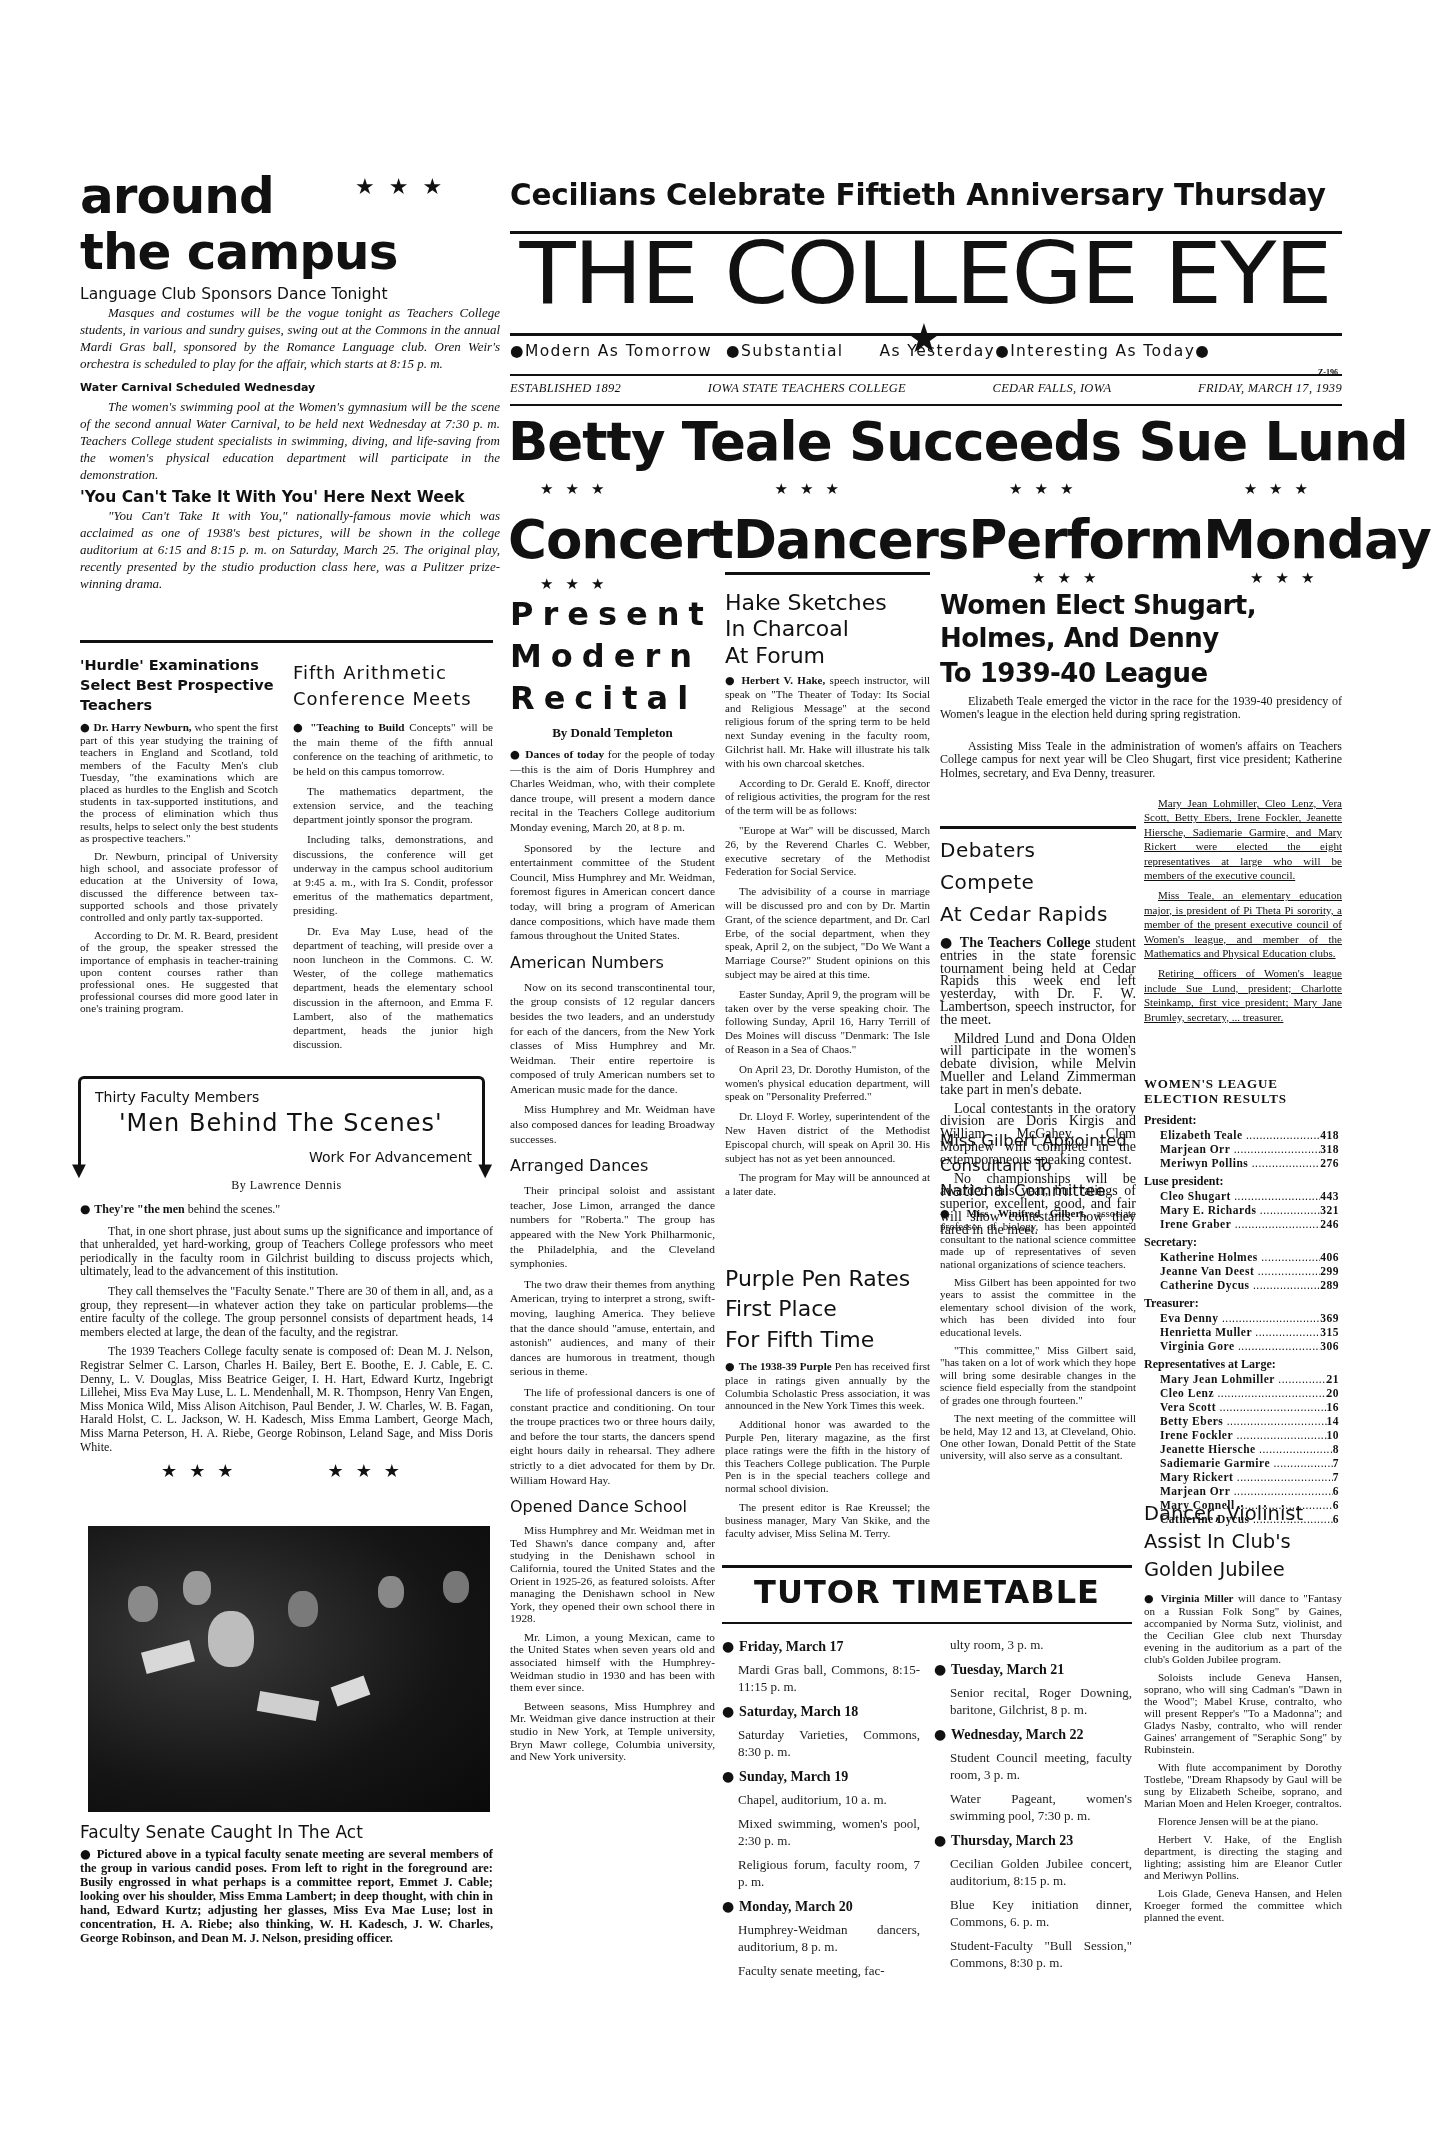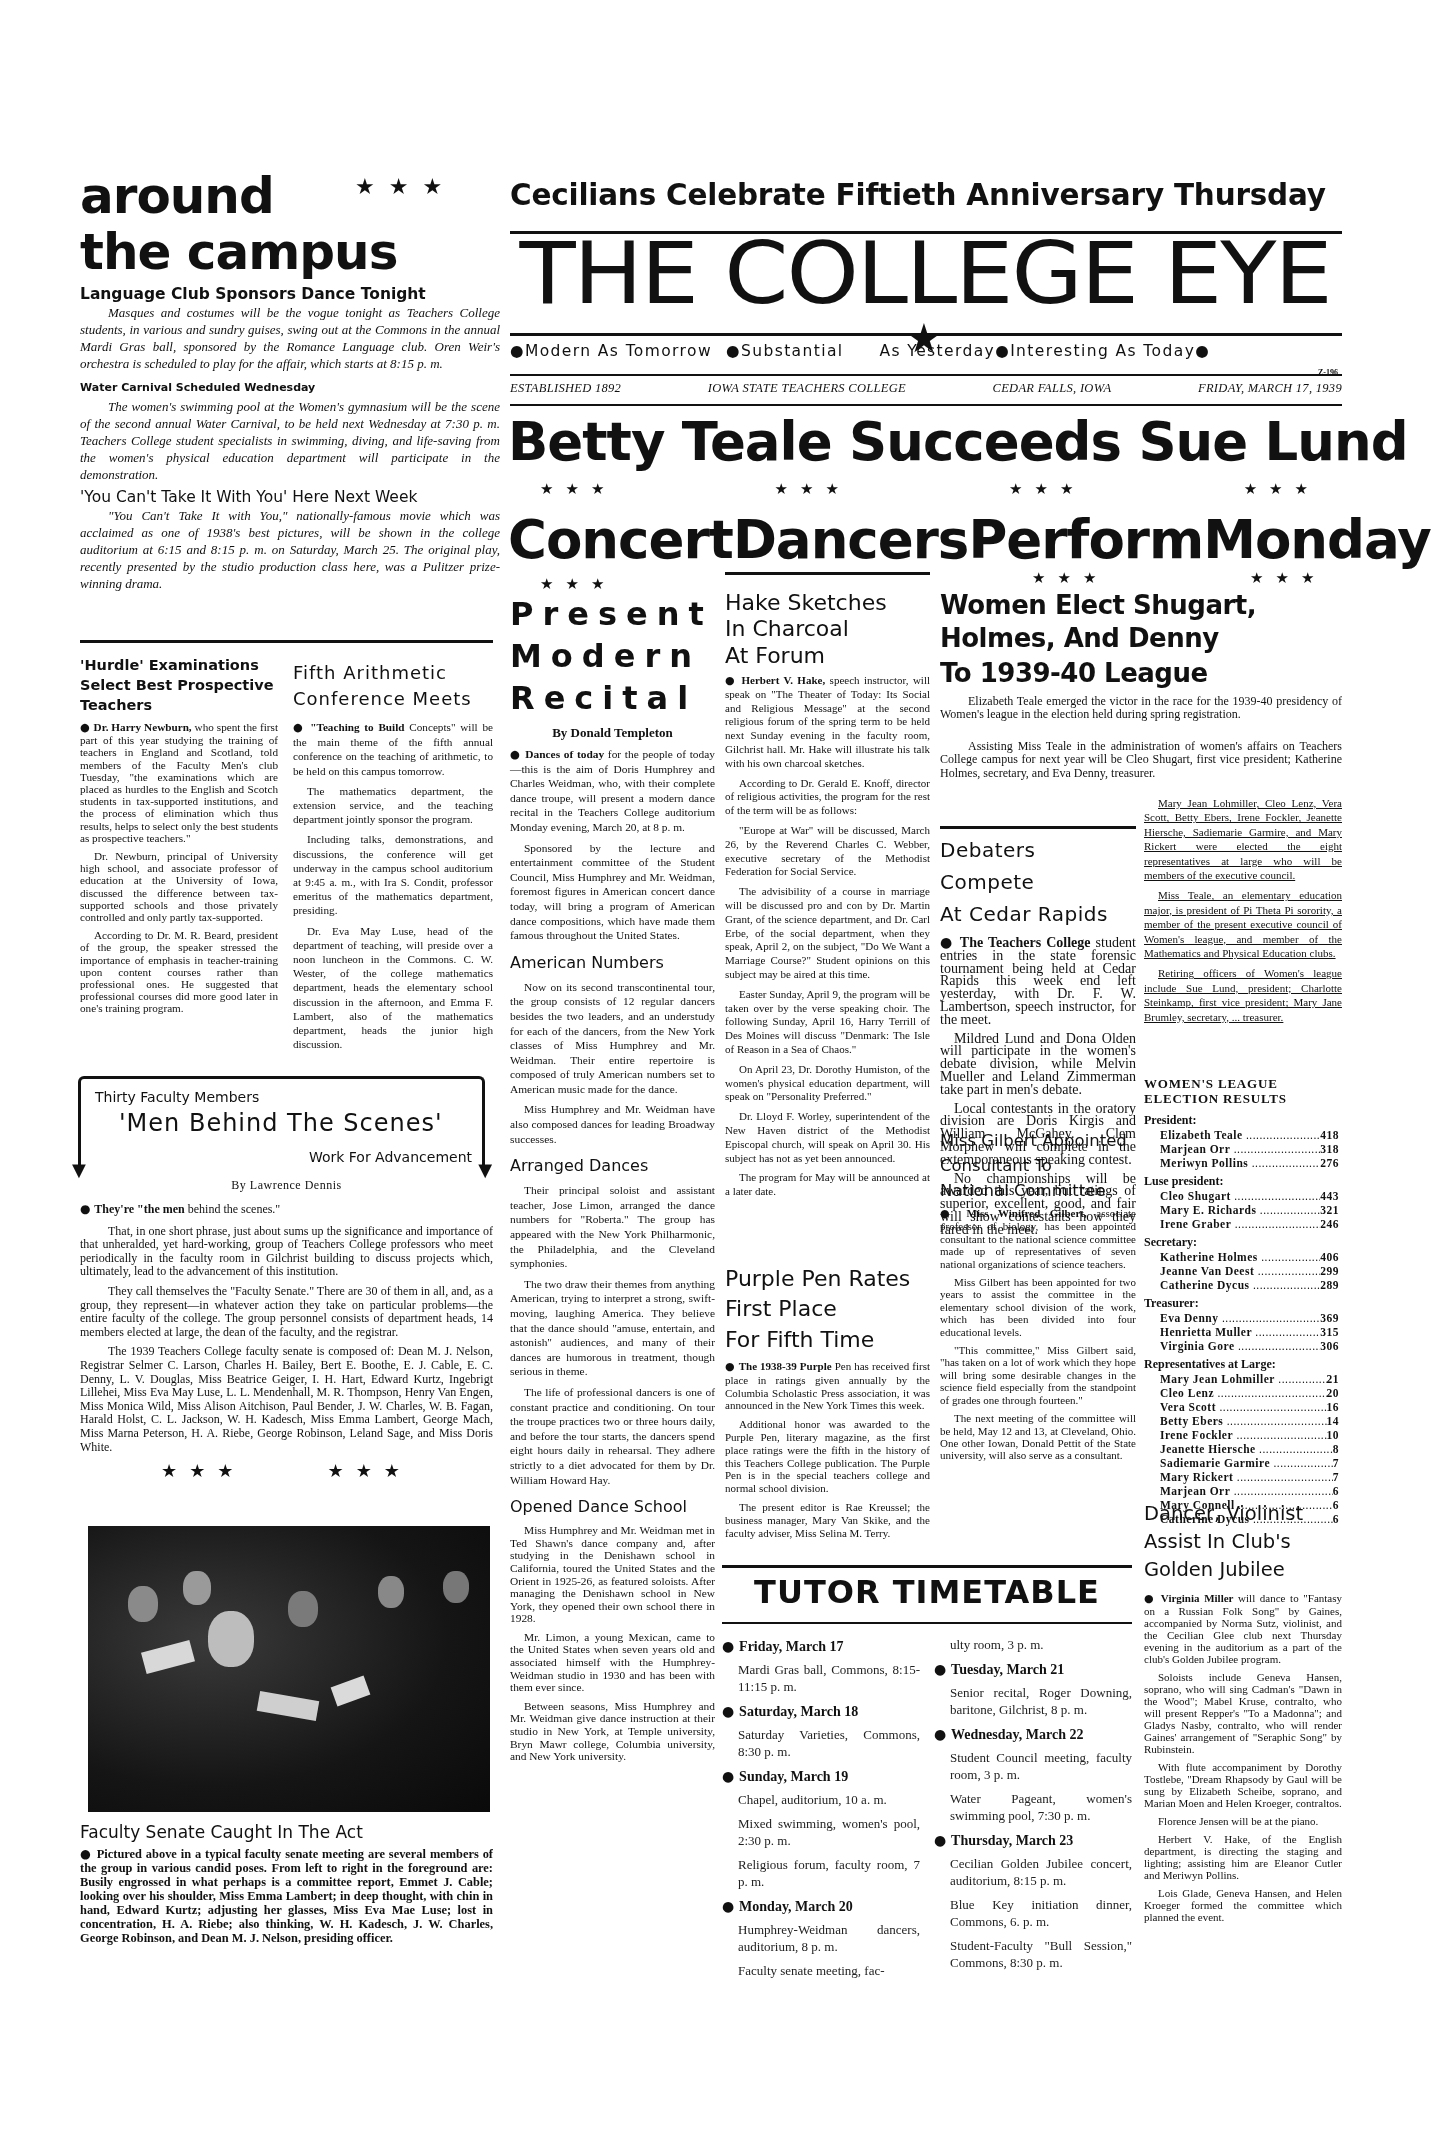--- a/index.html
+++ b/index.html
@@ -24,33 +24,33 @@
 .photo{background:radial-gradient(ellipse at 30% 40%,#3a3a3a 0%,#151515 60%,#0a0a0a 100%)}
 </style>
 </head>
 <body>
 
 <div class="abs" style="left:80px;top:170px;width:420px;">
   <div class="hd" style="font-size:50px;font-weight:bold;line-height:52px;letter-spacing:-1px">around</div>
   <div class="abs stars" style="left:275px;top:4px;font-size:22px;letter-spacing:14px">★★★</div>
   <div class="hd" style="font-size:50px;font-weight:bold;line-height:60px;letter-spacing:-1px">the campus</div>
   <div style="margin-top:2px">
-    <div class="hd" style="font-size:15.5px;font-weight:bold;line-height:20px">Language Club Sponsors Dance Tonight</div>
+    <div class="hd" style="font-size:15.5px;font-weight:normal;line-height:20px">Language Club Sponsors Dance Tonight</div>
     <div class="ital">
         <p>Masques and costumes will be the vogue tonight as Teachers College students, in various and sundry guises, swing out at the Commons in the annual Mardi Gras ball, sponsored by the Romance Language club. Oren Weir's orchestra is scheduled to play for the affair, which starts at 8:15 p. m.</p>
       </div>
   </div>
   <div style="margin-top:6px">
     <div class="hd" style="font-size:11px;font-weight:bold;line-height:20px">Water Carnival Scheduled Wednesday</div>
     <div class="ital">
         <p>The women's swimming pool at the Women's gymnasium will be the scene of the second annual Water Carnival, to be held next Wednesday at 7:30 p. m. Teachers College student specialists in swimming, diving, and life-saving from the women's physical education department will participate in the demonstration.</p>
       </div>
   </div>
   <div style="margin-top:4px">
-    <div class="hd" style="font-size:15.5px;font-weight:normal;line-height:20px">'You Can't Take It With You' Here Next Week</div>
+    <div class="hd" style="font-size:15.5px;font-weight:bold;line-height:20px">'You Can't Take It With You' Here Next Week</div>
     <div class="ital">
         <p>"You Can't Take It with You," nationally-famous movie which was acclaimed as one of 1938's best pictures, will be shown in the college auditorium at 6:15 and 8:15 p. m. on Saturday, March 25. The original play, recently presented by the studio production class here, was a Pulitzer prize-winning drama.</p>
       </div>
   </div>
 </div>
 <div class="rule" style="left:80px;top:640px;width:413px;height:3px"></div>
 
 <div class="abs" style="left:80px;top:655px;width:198px;">
   <div class="hd" style="font-size:14.5px;font-weight:bold;line-height:20px;margin-bottom:6px">'Hurdle' Examinations Select Best Prospective Teachers</div>
   <div class="body-text" style="font-size:11.2px;line-height:12.2px">

